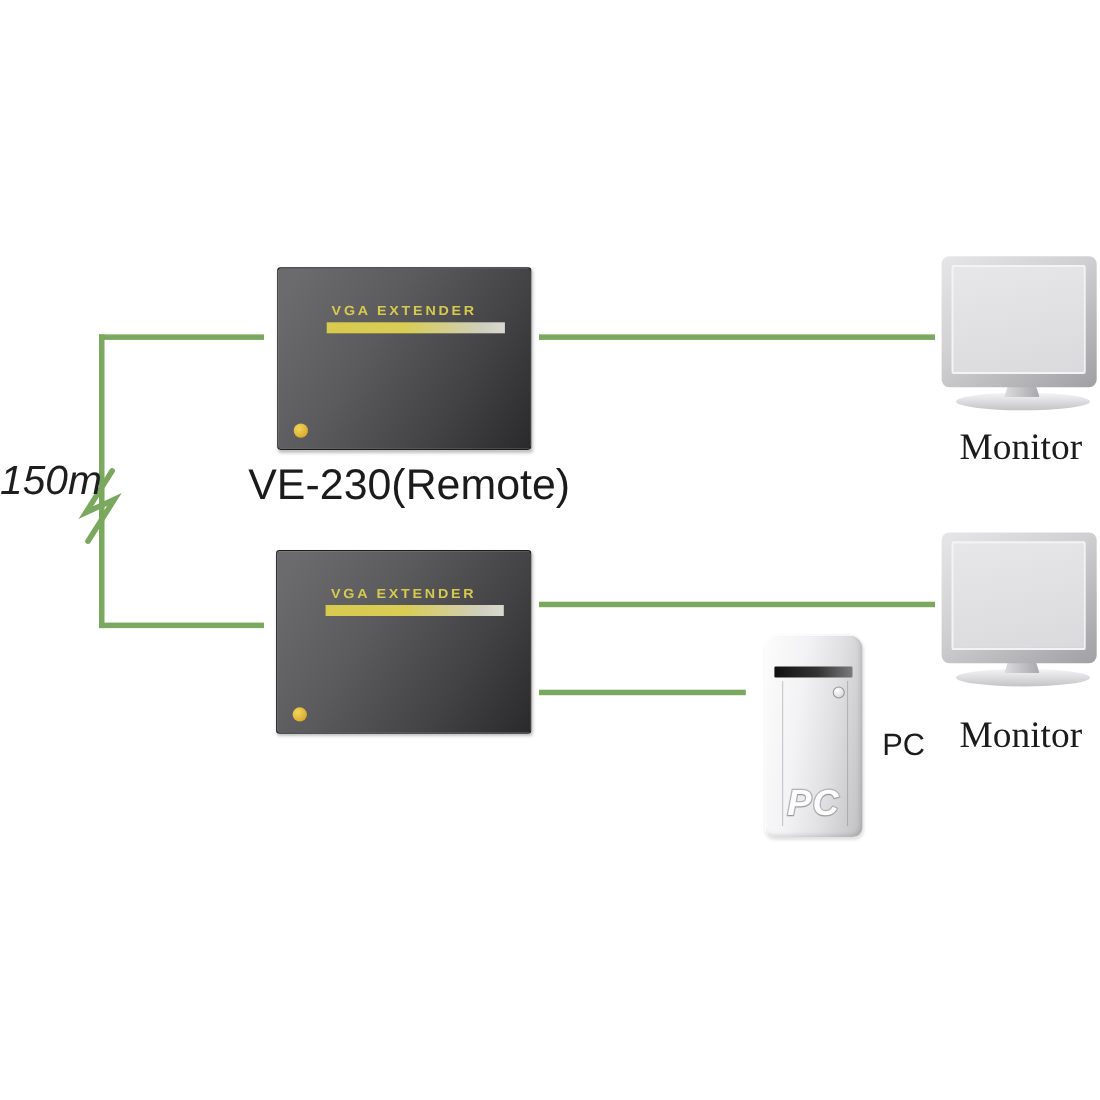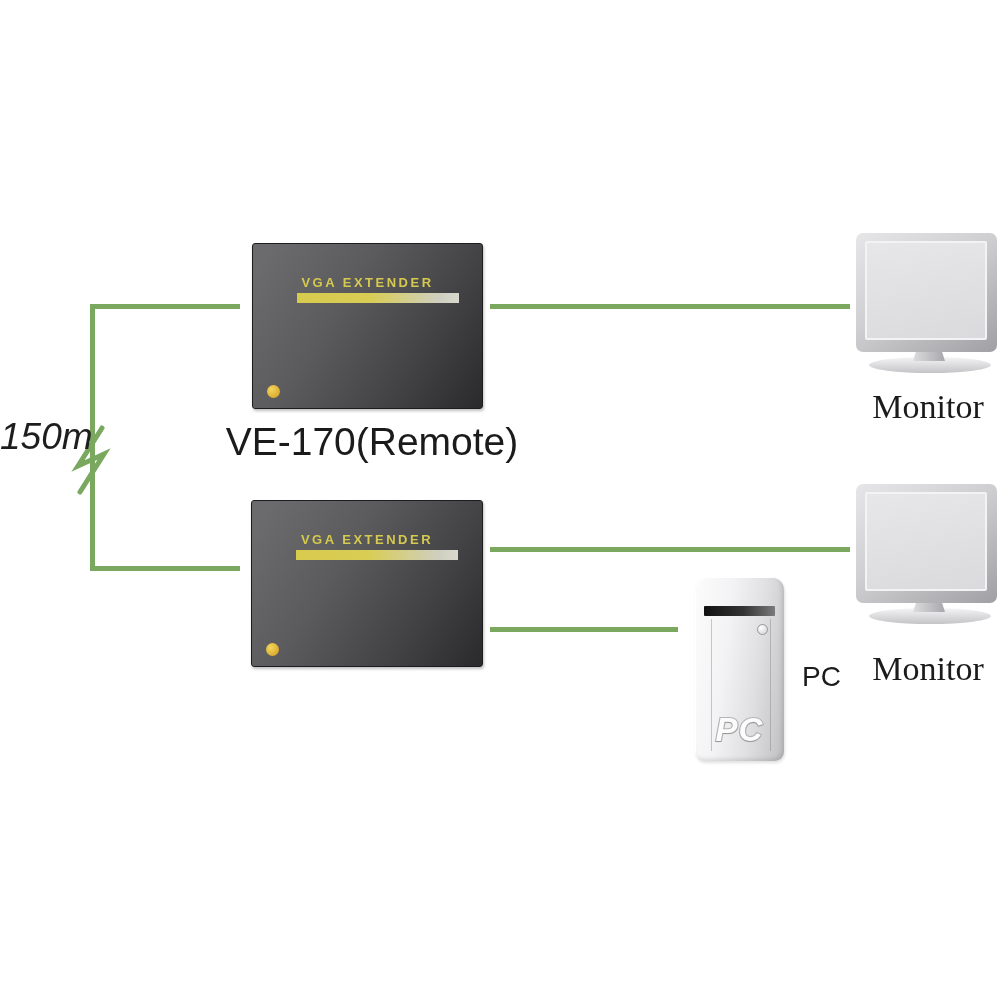--- a/index.html
+++ b/index.html
@@ -111,21 +111,21 @@
   <svg class="break-symbol" width="64" height="84" viewBox="0 0 64 84">
     <polyline points="44,10 20,48 46,36 22,74" fill="none" stroke="#79a85e" stroke-width="5" stroke-linecap="round" stroke-linejoin="miter"></polyline>
   </svg>
   <div class="distance-label">150m</div>
 
   <div class="extender remote">
     <div class="panel-text">VGA EXTENDER</div>
     <div class="panel-bar"></div>
     <div class="power-led"></div>
   </div>
-  <div class="device-label remote-label">VE-170(Remote)</div>
+  <div class="device-label remote-label">VE-230(Remote)</div>
 
   <div class="extender local">
     <div class="panel-text">VGA EXTENDER</div>
     <div class="panel-bar"></div>
     <div class="power-led"></div>
   </div>
 
   <div class="monitor top">
     <div class="monitor-base"></div>
     <div class="monitor-neck"></div>

